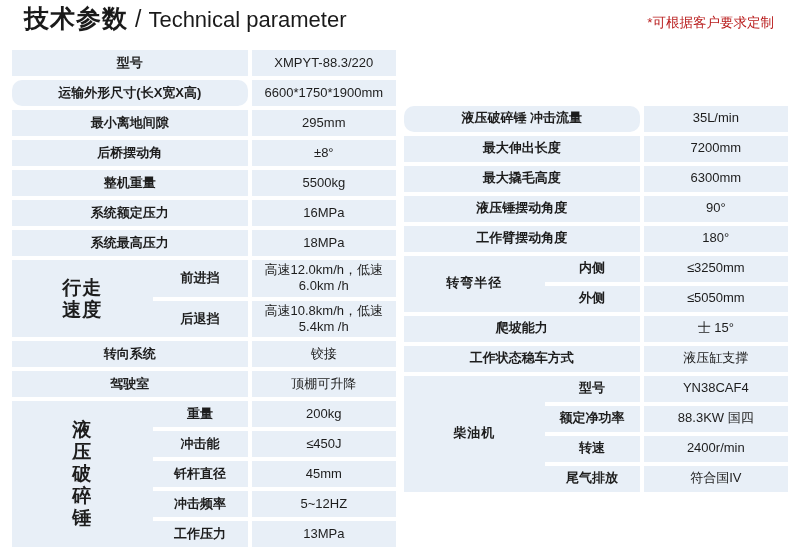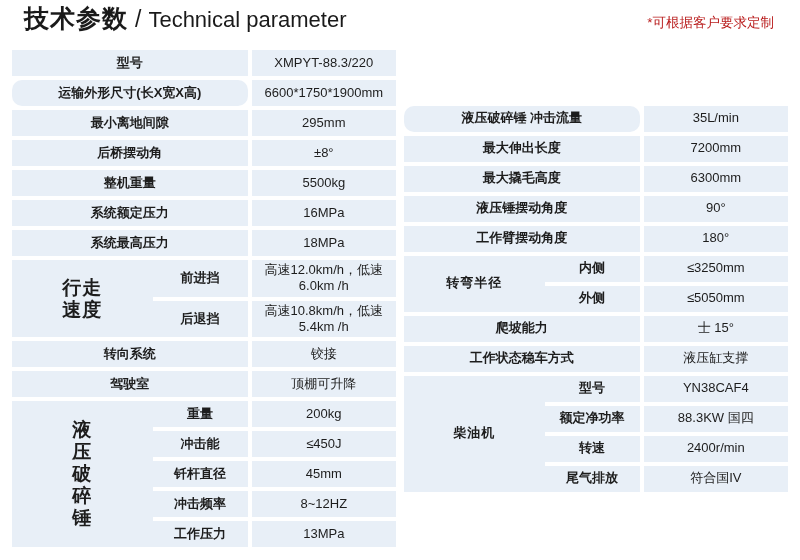--- a/index.html
+++ b/index.html
@@ -226,21 +226,21 @@
             <td class="value">≤450J</td>
           </tr>
           <tr>
             <td class="sublabel">钎杆直径</td>
             <td class="sep"></td>
             <td class="value">45mm</td>
           </tr>
           <tr>
             <td class="sublabel">冲击频率</td>
             <td class="sep"></td>
-            <td class="value">8~12HZ</td>
+            <td class="value">5~12HZ</td>
           </tr>
           <tr>
             <td class="sublabel">工作压力</td>
             <td class="sep"></td>
             <td class="value">13MPa</td>
           </tr>
 
         </tbody>
       </table>
     </div>

